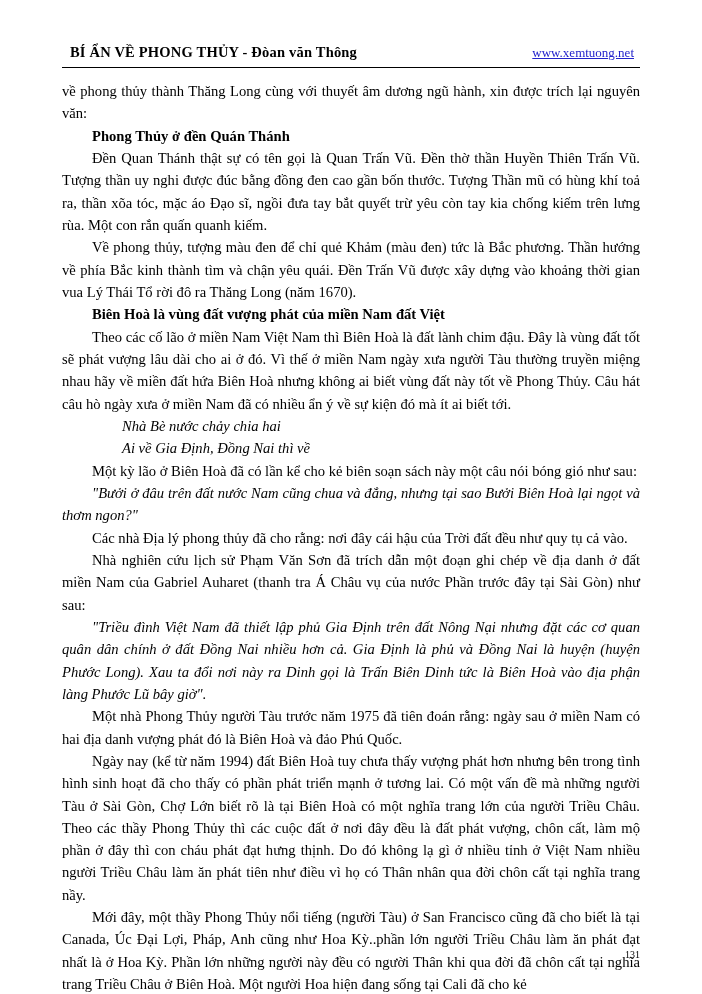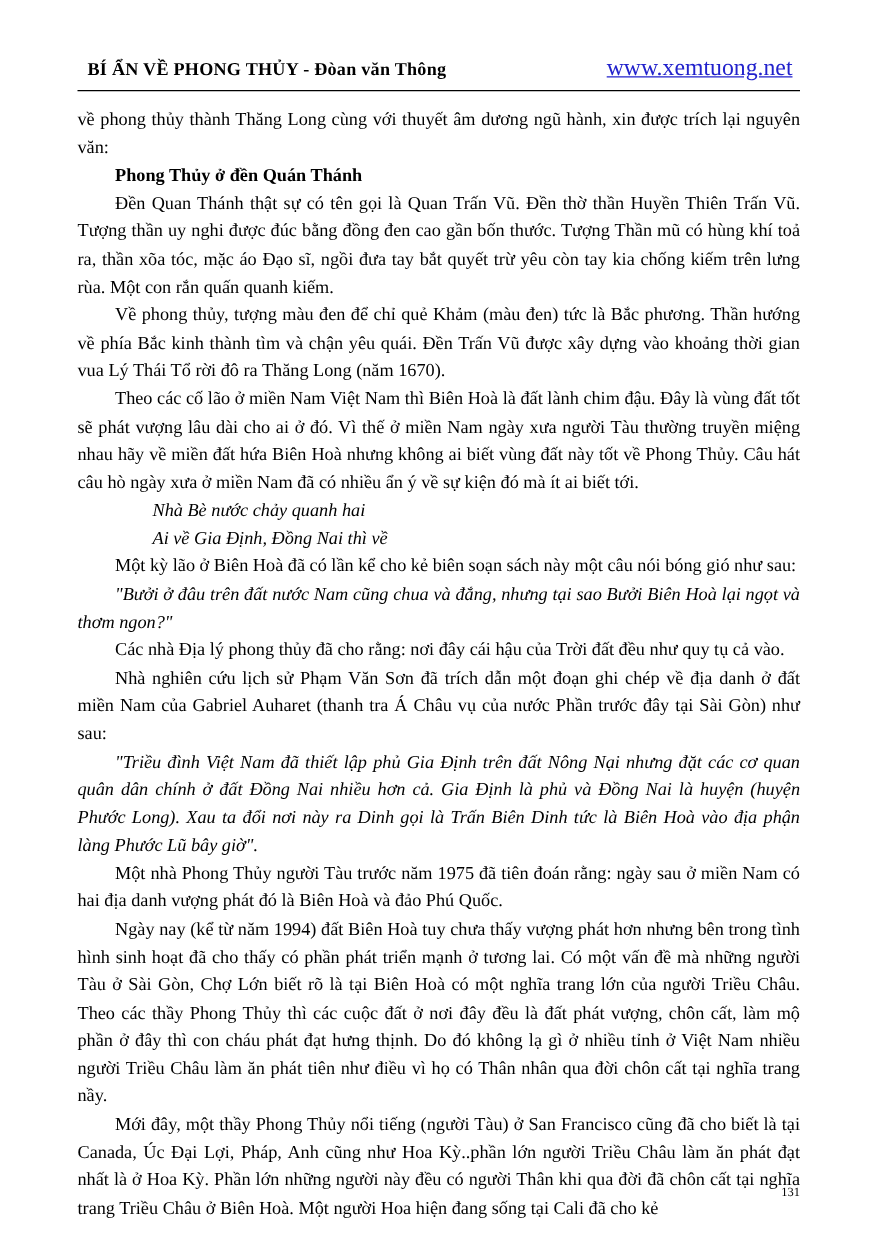--- a/index.html
+++ b/index.html
@@ -31,21 +31,21 @@
     padding-left: 8px;
     padding-right: 6px;
   }
   .header-title {
     letter-spacing: 0.2px;
     white-space: nowrap;
   }
   .header-url {
     color: #2222cc;
     font-weight: normal;
-    font-size: 19px;
+    font-size: 13px;
     text-decoration: underline;
     white-space: nowrap;
   }
   .rule {
     border: none;
     border-top: 1px solid #000000;
     margin: 6px 0 0 0;
   }
   .content {
     margin-top: 12px;
@@ -97,24 +97,25 @@
 
   <div class="content">
 
     <p class="noindent">về phong thủy thành Thăng Long cùng với thuyết âm dương ngũ hành, xin được trích lại nguyên văn:</p>
 
     <p class="subhead">Phong Thủy ở đền Quán Thánh</p>
 
     <p class="indent">Đền Quan Thánh thật sự có tên gọi là Quan Trấn Vũ. Đền thờ thần Huyền Thiên Trấn Vũ. Tượng thần uy nghi được đúc bằng đồng đen cao gần bốn thước. Tượng Thần mũ có hùng khí toả ra, thần xõa tóc, mặc áo Đạo sĩ, ngồi đưa tay bắt quyết trừ yêu còn tay kia chống kiếm trên lưng rùa. Một con rắn quấn quanh kiếm.</p>
     <p class="indent">Về phong thủy, tượng màu đen để chỉ quẻ Khảm (màu đen) tức là Bắc phương. Thần hướng về phía Bắc kinh thành tìm và chận yêu quái. Đền Trấn Vũ được xây dựng vào khoảng thời gian vua Lý Thái Tổ rời đô ra Thăng Long (năm 1670).</p>
 
+    <p class="subhead">Biên Hoà là vùng đất vượng phát của miền Nam đất Việt</p>
 
     <p class="indent">Theo các cố lão ở miền Nam Việt Nam thì Biên Hoà là đất lành chim đậu. Đây là vùng đất tốt sẽ phát vượng lâu dài cho ai ở đó. Vì thế ở miền Nam ngày xưa người Tàu thường truyền miệng nhau hãy về miền đất hứa Biên Hoà nhưng không ai biết vùng đất này tốt về Phong Thủy. Câu hát câu hò ngày xưa ở miền Nam đã có nhiều ẩn ý về sự kiện đó mà ít ai biết tới.</p>
 
-    <p class="verse">Nhà Bè nước chảy quanh hai</p>
+    <p class="verse">Nhà Bè nước chảy chia hai</p>
     <p class="verse">Ai về Gia Định, Đồng Nai thì về</p>
 
     <p class="indent">Một kỳ lão ở Biên Hoà đã có lần kể cho kẻ biên soạn sách này một câu nói bóng gió như sau:</p>
 
     <p class="quote-italic">"Bưởi ở đâu trên đất nước Nam cũng chua và đắng, nhưng tại sao Bưởi Biên Hoà lại ngọt và thơm ngon?"</p>
 
     <p class="indent">Các nhà Địa lý phong thủy đã cho rằng: nơi đây cái hậu của Trời đất đều như quy tụ cả vào.</p>
     <p class="indent">Nhà nghiên cứu lịch sử Phạm Văn Sơn đã trích dẫn một đoạn ghi chép về địa danh ở đất miền Nam của Gabriel Auharet (thanh tra Á Châu vụ của nước Phần trước đây tại Sài Gòn) như sau:</p>
 
     <p class="quote-italic">"Triều đình Việt Nam đã thiết lập phủ Gia Định trên đất Nông Nại nhưng đặt các cơ quan quân dân chính ở đất Đồng Nai nhiều hơn cả. Gia Định là phủ và Đồng Nai là huyện (huyện Phước Long). Xau ta đổi nơi này ra Dinh gọi là Trấn Biên Dinh tức là Biên Hoà vào địa phận làng Phước Lũ bây giờ".</p>

